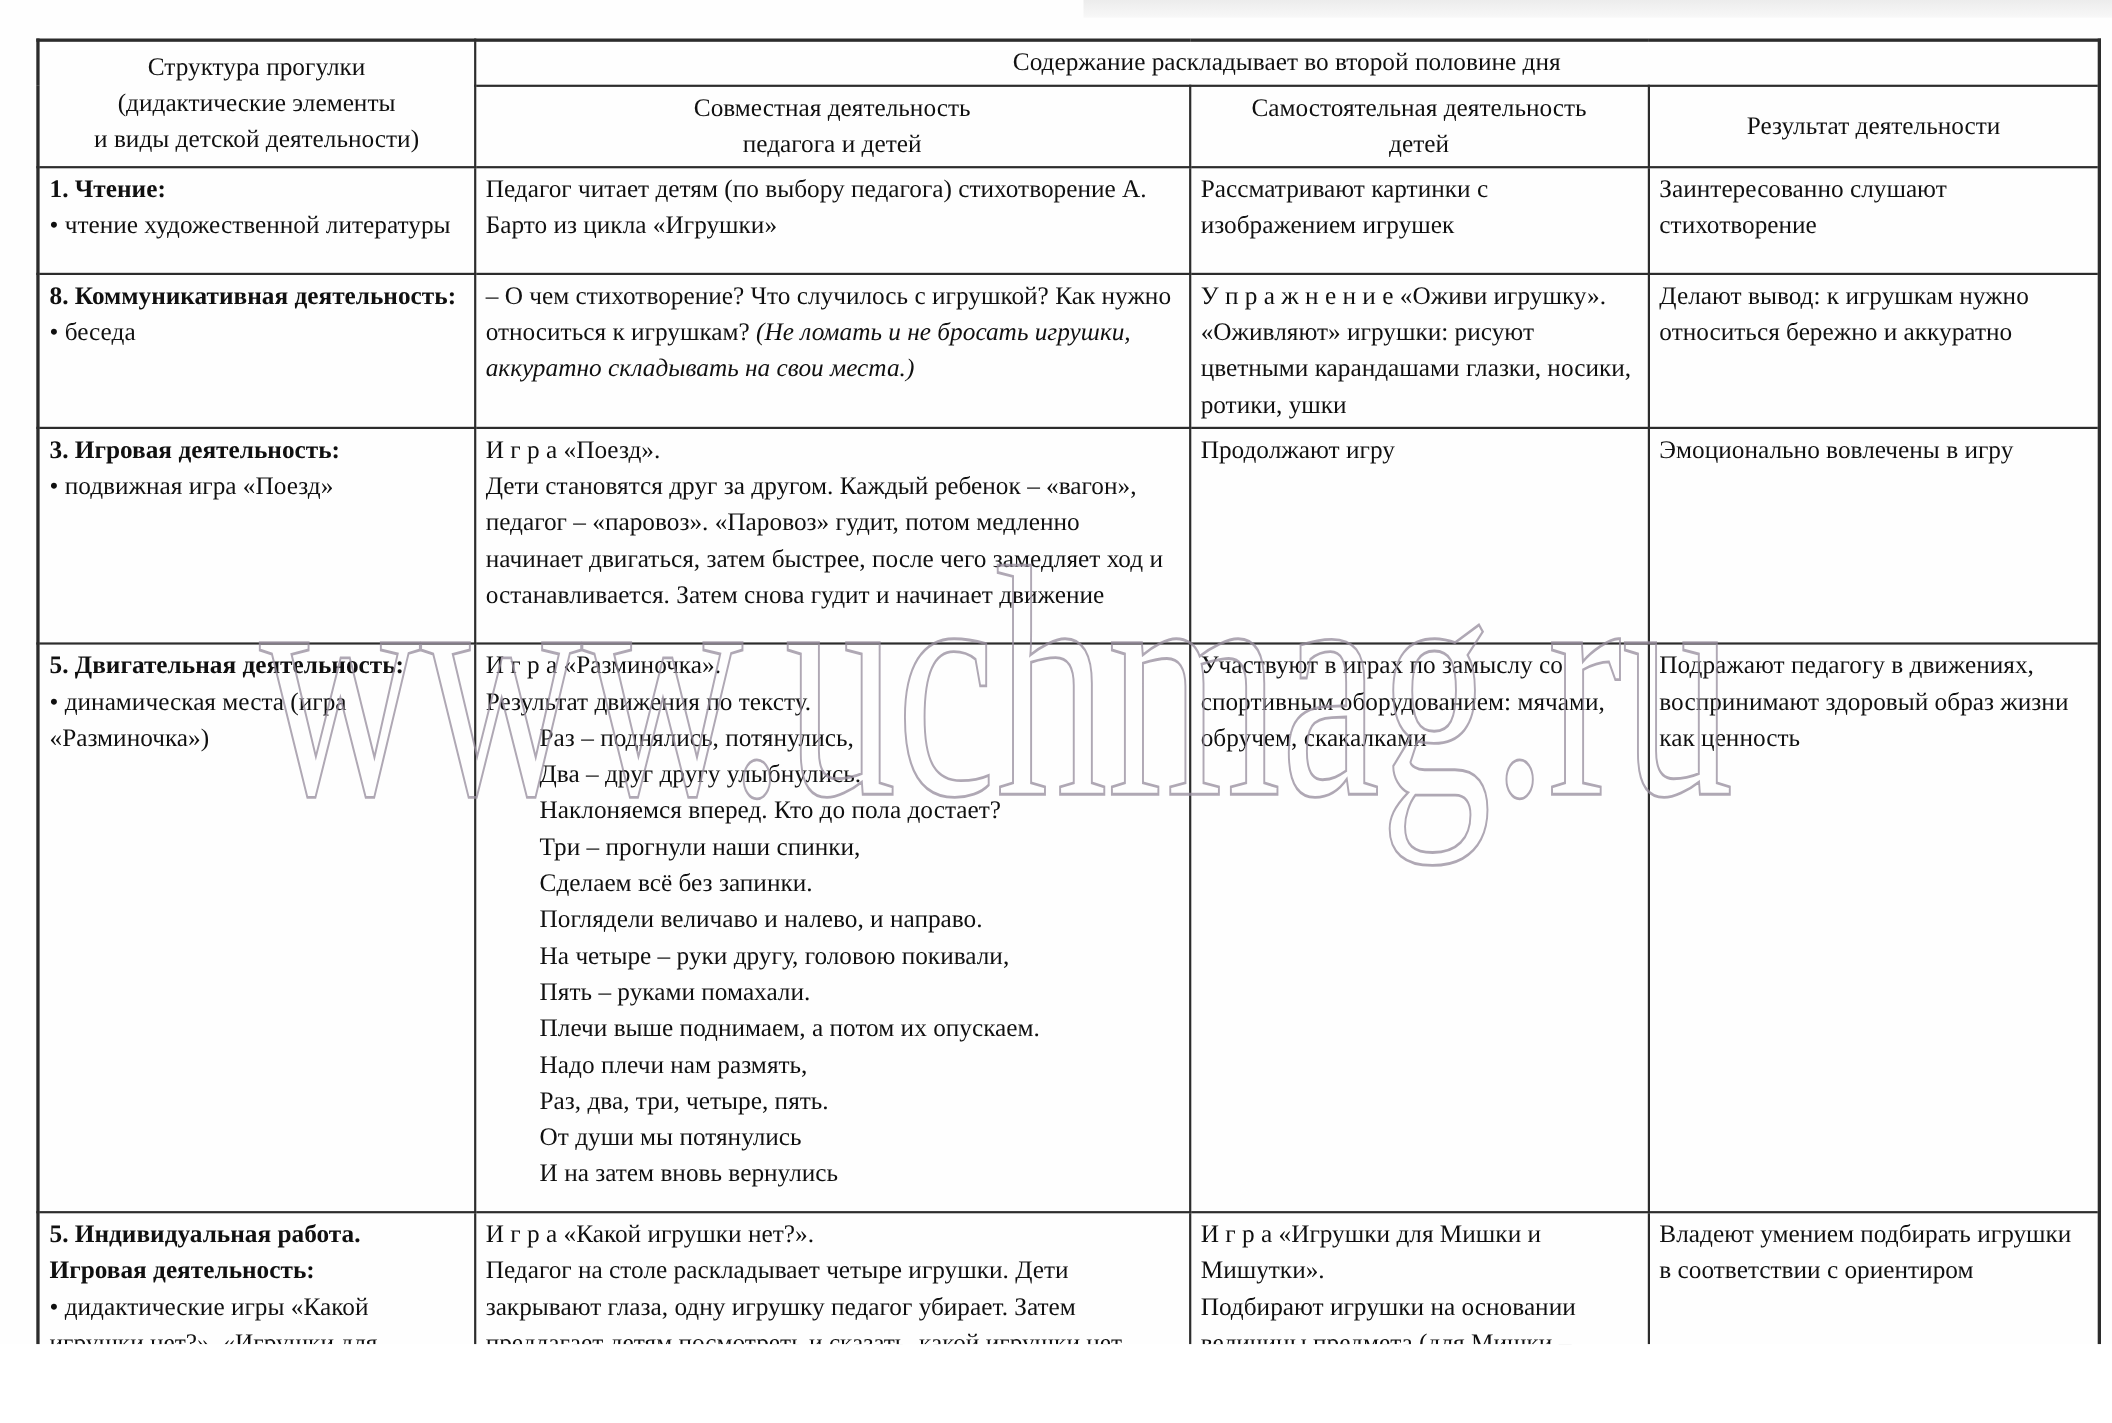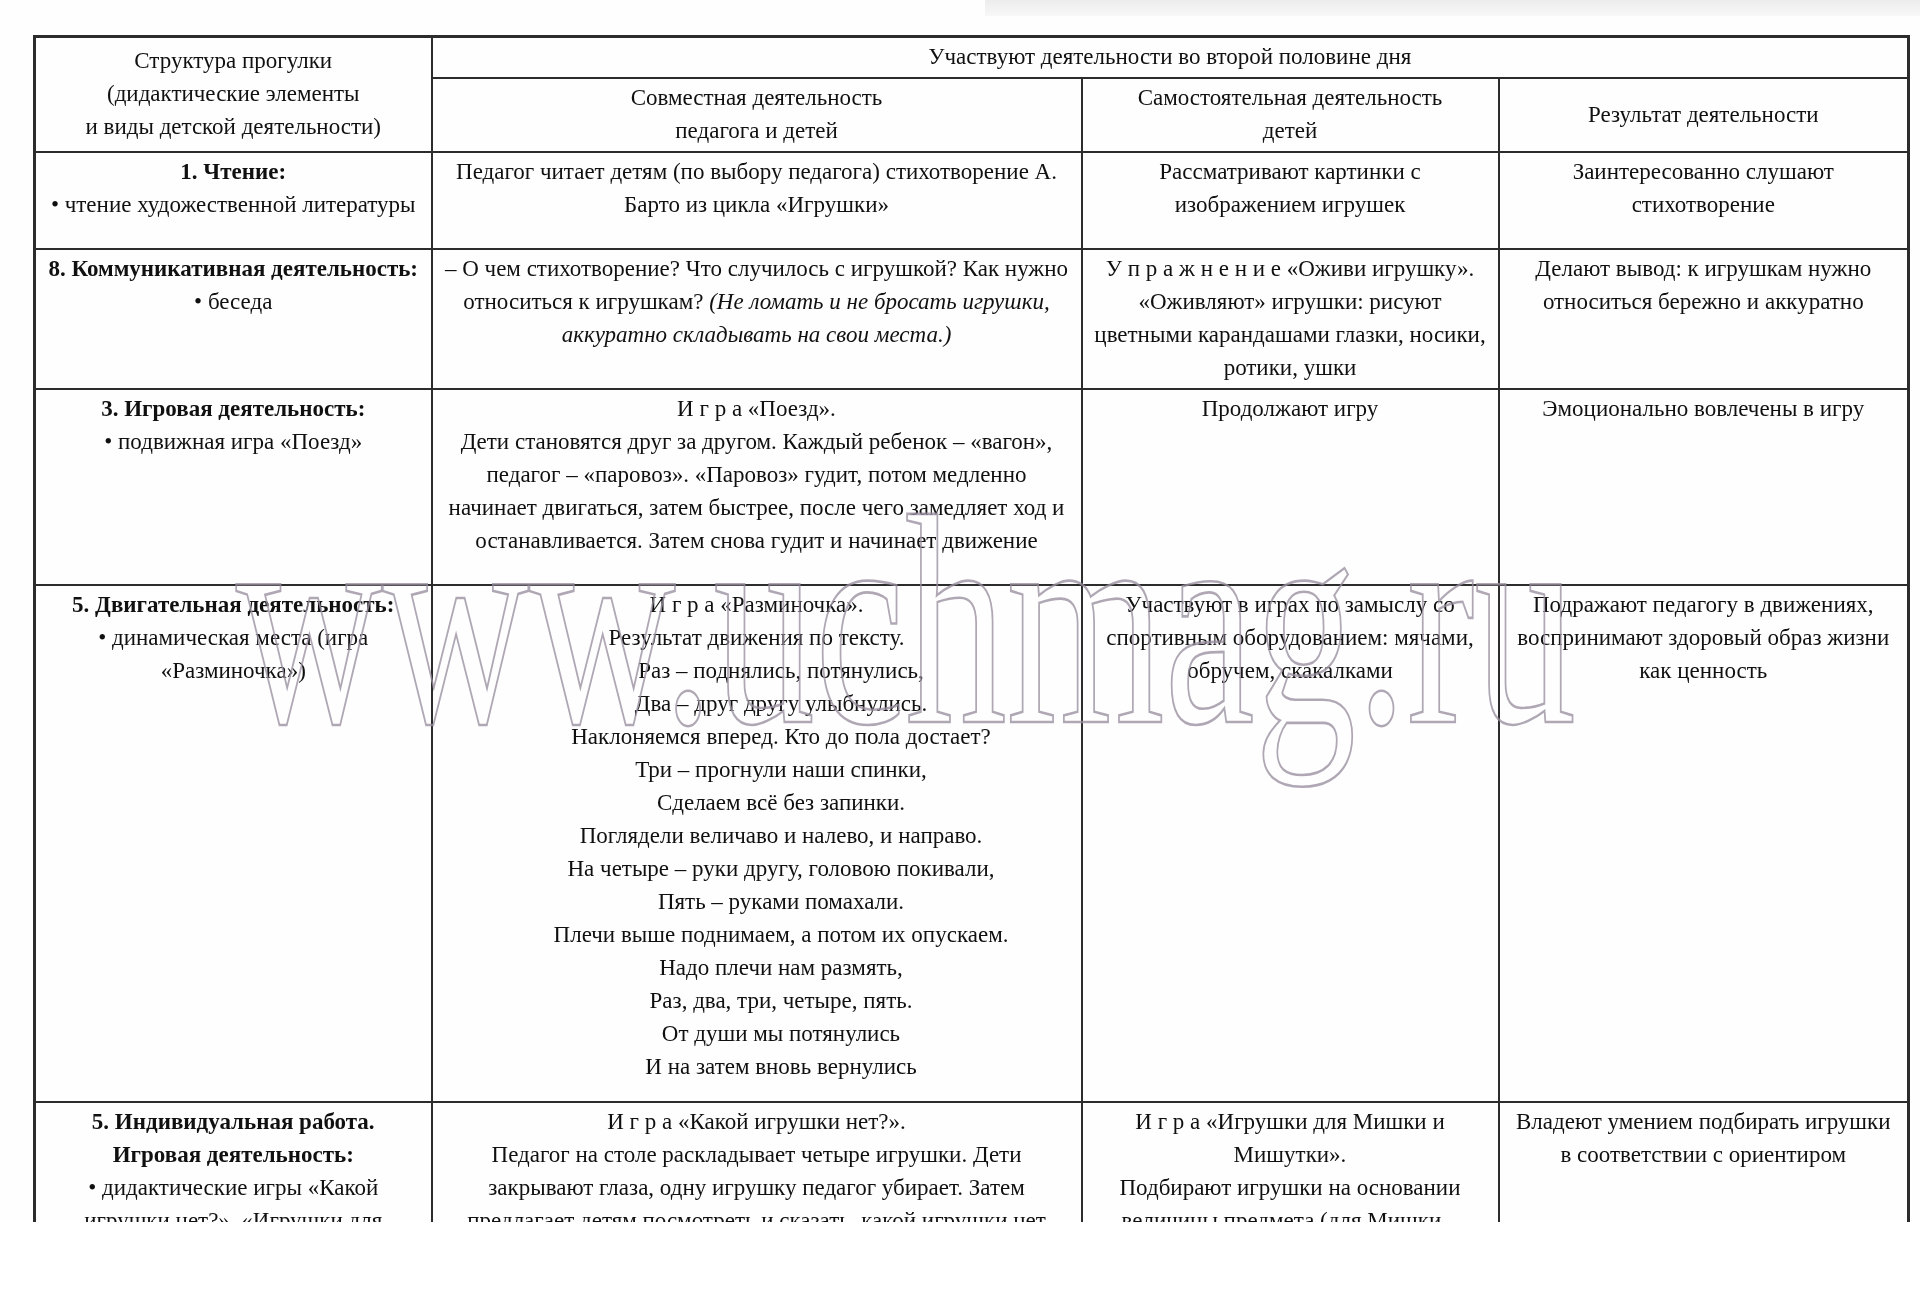--- a/index.html
+++ b/index.html
@@ -16,21 +16,21 @@
     border-collapse:collapse; table-layout:fixed;
     background:transparent;
   }
   table.plan { border:3px solid #2c2c2c; }
   td {
     border:2px solid #2c2c2c;
     vertical-align:top;
     padding:2px 9px 4px 9px;
     font-size:23px;
     line-height:33px;
-    text-align:center;
+    text-align:left;
     overflow:hidden;
   }
   td.center { text-align:center; vertical-align:middle; }
   .pre { white-space:pre-line; }
   .b { font-weight:bold; }
   .it { font-style:italic; }
   .lead { }
   .poem-line { margin-left:49px; }
 
   .watermark {
@@ -54,21 +54,21 @@
       <col style="width:397px">
       <col style="width:650px">
       <col style="width:417px">
       <col style="width:410px">
     </colgroup>
     <tbody>
       <tr style="height:32px">
         <td class="center pre" rowspan="2">Структура прогулки
 (дидактические элементы
 и виды детской деятельности)</td>
-        <td class="center" colspan="3">Участвуют деятельности во второй половине дня</td>
+        <td class="center" colspan="3">Содержание раскладывает во второй половине дня</td>
       </tr>
       <tr style="height:68px">
         <td class="center pre">Совместная деятельность
 педагога и детей</td>
         <td class="center pre">Самостоятельная деятельность
 детей</td>
         <td class="center pre">Результат деятельности</td>
       </tr>
 
       <tr style="height:97px">

